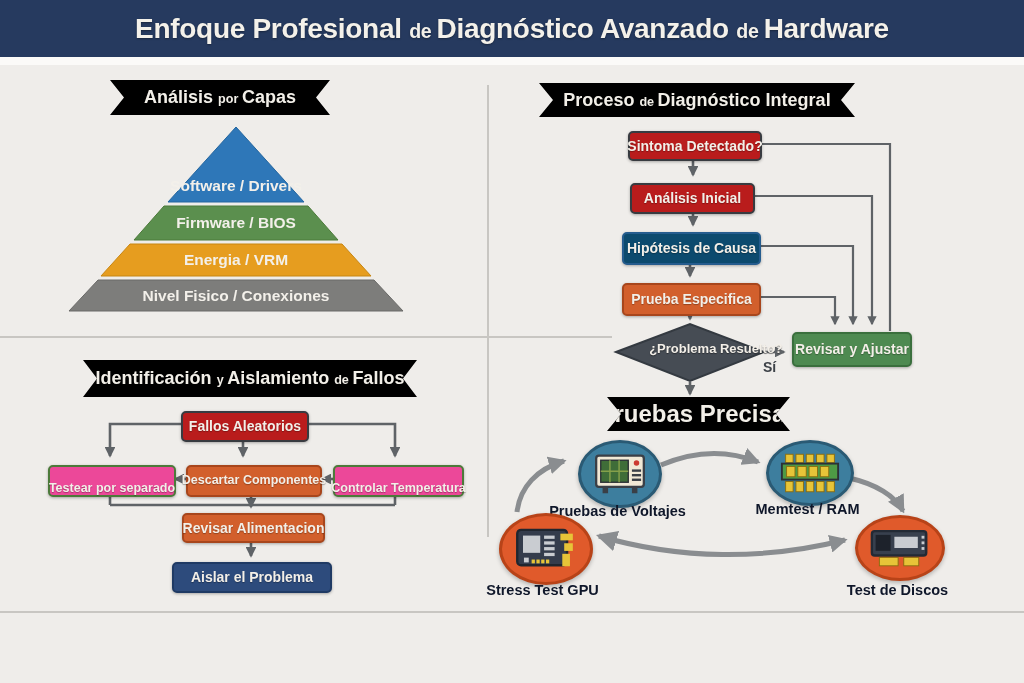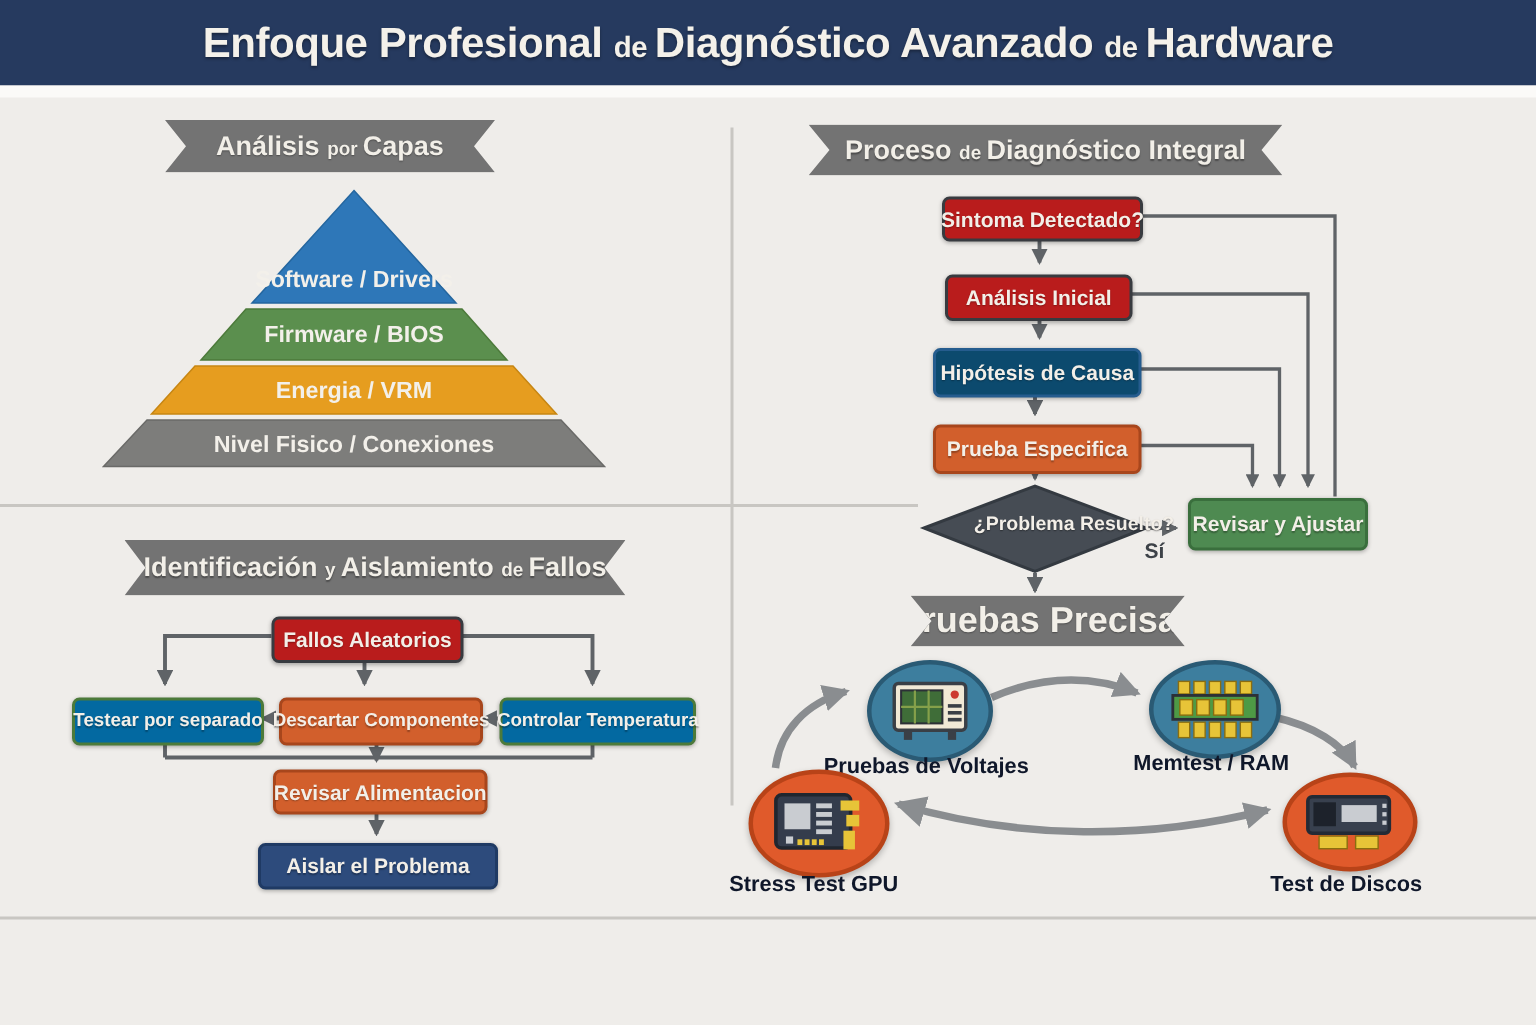--- a/index.html
+++ b/index.html
@@ -20,21 +20,21 @@
     white-space:pre;text-shadow:0 1px 2px rgba(0,0,0,.35);
   }
   .header-strip{position:absolute;left:0;top:57px;width:1024px;height:8px;background:#fbfaf8;}
   
   .vdiv{position:absolute;left:487px;top:85px;width:2px;height:452px;background:#c8c6c2;}
   .hdiv{position:absolute;left:0;top:336px;width:612px;height:2px;background:#c8c6c2;}
   .bdiv{position:absolute;left:0;top:611px;width:1024px;height:2px;background:#c8c6c2;}
   
   .ribbon{
     position:absolute;display:flex;align-items:center;justify-content:center;
-    background:#737373;color:#f2efe8;font-weight:bold;
+    background:#000000;color:#f2efe8;font-weight:bold;
     clip-path:polygon(0 0,100% 0,calc(100% - 14px) 50%,100% 100%,0 100%,14px 50%);
     text-shadow:0 1px 1px rgba(0,0,0,.35);z-index:3;
   }
   .ribbon .txt{white-space:pre;}
   .ribbon-layers{left:110px;top:80px;width:220px;height:35px;font-size:18px;}
   .ribbon-process{left:539px;top:83px;width:316px;height:34px;font-size:18px;}
   .ribbon-isolation{left:83px;top:360px;width:334px;height:37px;font-size:18px;}
   .ribbon-tests{left:607px;top:397px;width:183px;height:34px;font-size:24px;}
   .ribbon-footer{
     left:172px;top:627px;width:604px;height:32px;font-size:16px;
@@ -44,21 +44,21 @@
   .fbox{
     position:absolute;border-radius:5px;color:#f3efe8;font-weight:bold;
     display:flex;align-items:center;justify-content:center;text-align:center;
     font-size:14px;line-height:1.05;z-index:2;
     box-shadow:0 1px 3px rgba(0,0,0,.3);text-shadow:0 1px 1px rgba(0,0,0,.3);
     white-space:nowrap;
   }
   .c-dark  {background:#b91c1c;border:2px solid #383b40;}
   .c-blue  {background:#0c4a6e;border:2px solid #255c8e;}
   .c-orange{background:#d25f2c;border:2px solid #a8461c;}
-  .c-green {background:#0369a1;border:2px solid #4c7a3a;}
+  .c-green {background:#ec4899;border:2px solid #4c7a3a;align-items:flex-end;}
   .c-greend{background:#4e8a51;border:2px solid #3a6f3d;}
   .c-navy  {background:#2d4b7c;border:2px solid #1f3a64;}
   .small-box{font-size:12.5px;}
   
   .diamond-label{
     position:absolute;left:618px;top:341px;width:144px;z-index:2;
     color:#f3efe8;font-weight:bold;font-size:13px;text-align:center;
     text-shadow:0 1px 1px rgba(0,0,0,.4);white-space:nowrap;margin-left:26px;
   }
   .yn{

